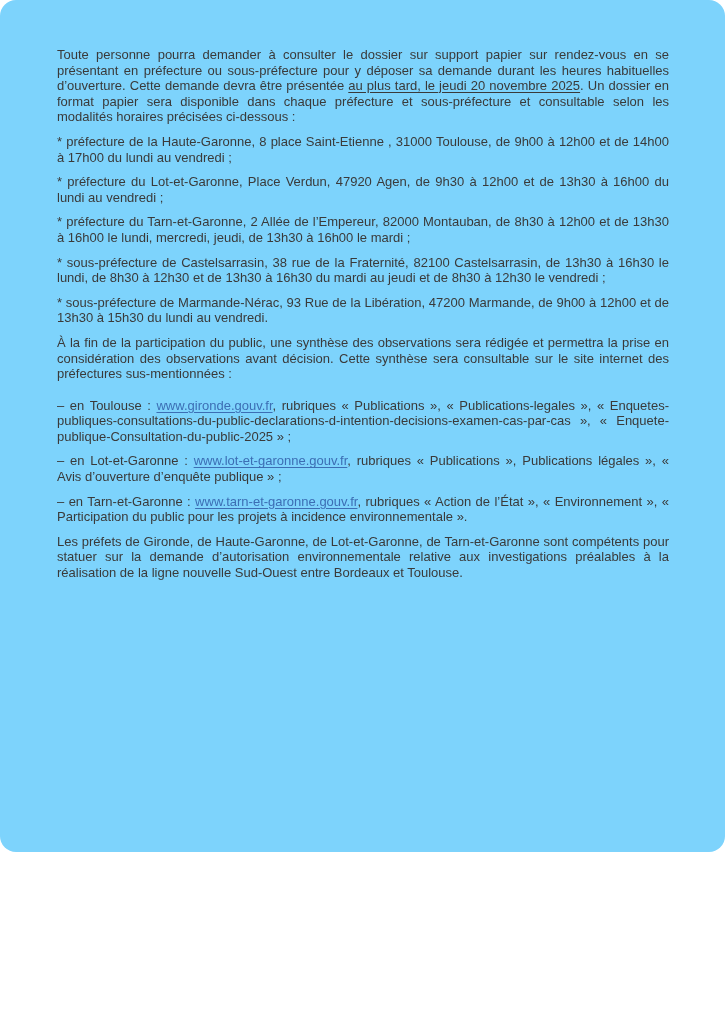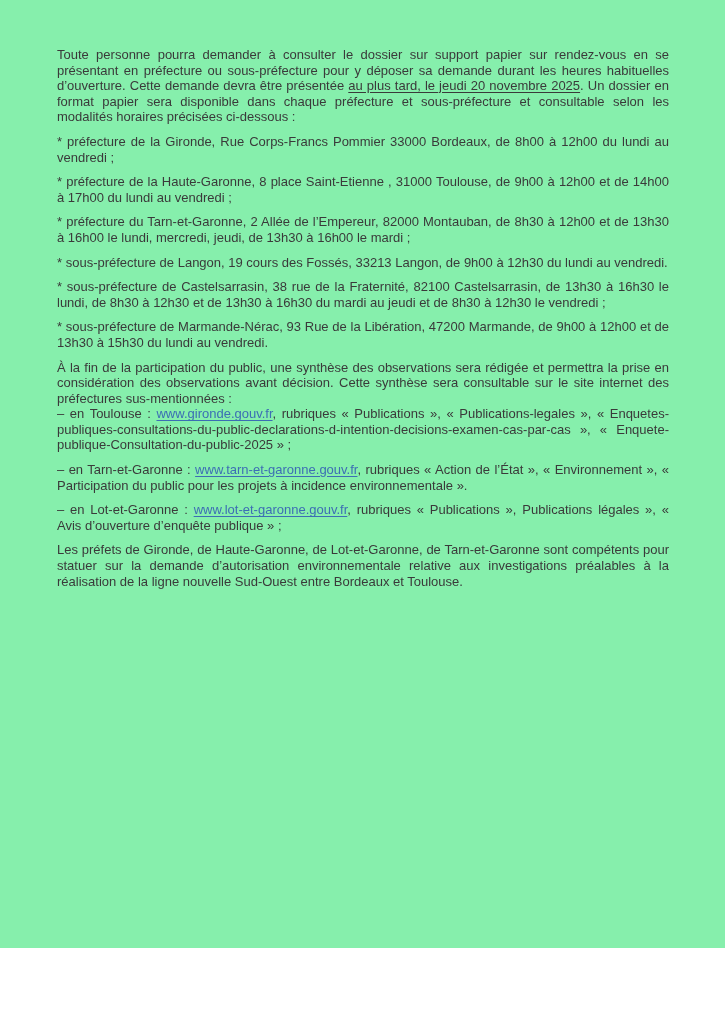--- a/index.html
+++ b/index.html
@@ -3,63 +3,63 @@
 <meta charset="utf-8">
 <style>
   html, body {
     margin: 0;
     padding: 0;
     background: #ffffff;
   }
   .page {
     position: relative;
     width: 725px;
-    height: 948px;
-    background: #86efac;
+    height: 852px;
+    background: #7dd3fc;
     overflow: hidden;
     font-family: "Liberation Sans", "DejaVu Sans", sans-serif;
+    border-radius: 16px;
   }
   .doc-body {
     position: absolute;
     top: 47px;
     left: 57px;
     width: 612px;
     color: #3a3a3a;
     font-size: 13px;
     line-height: 15.6px;
     text-align: justify;
   }
   .para {
     margin: 0 0 9px 0;
   }
   .para.tight {
-    margin-bottom: 0;
+    margin-bottom: 16px;
   }
   .u {
     text-decoration: underline;
     text-underline-offset: 2px;
   }
   .link {
     color: #3c6eb4;
     text-decoration: underline;
     text-underline-offset: 2px;
     cursor: pointer;
   }
 </style>
 </head>
 <body>
 
 <div class="page">
   <div class="doc-body">
       <p class="para"><span>Toute personne pourra demander à consulter le dossier sur support papier sur rendez-vous en se présentant en préfecture ou sous-préfecture pour y déposer sa demande durant les heures habituelles d’ouverture. Cette demande devra être présentée </span><span class="u">au plus tard, le jeudi 20 novembre 2025</span><span>. Un dossier en format papier sera disponible dans chaque préfecture et sous-préfecture et consultable selon les modalités horaires précisées ci-dessous :</span></p>
-      <p class="para"><span>* préfecture de la Gironde, Rue Corps-Francs Pommier 33000 Bordeaux, de 8h00 à 12h00 du lundi au vendredi ;</span></p>
       <p class="para"><span>* préfecture de la Haute-Garonne, 8 place Saint-Etienne , 31000 Toulouse, de 9h00 à 12h00 et de 14h00 à 17h00 du lundi au vendredi ;</span></p>
+      <p class="para"><span>* préfecture du Lot-et-Garonne, Place Verdun, 47920 Agen, de 9h30 à 12h00 et de 13h30 à 16h00 du lundi au vendredi ;</span></p>
       <p class="para"><span>* préfecture du Tarn-et-Garonne, 2 Allée de l’Empereur, 82000 Montauban, de 8h30 à 12h00 et de 13h30 à 16h00 le lundi, mercredi, jeudi, de 13h30 à 16h00 le mardi ;</span></p>
-      <p class="para"><span>* sous-préfecture de Langon, 19 cours des Fossés, 33213 Langon, de 9h00 à 12h30 du lundi au vendredi.</span></p>
       <p class="para"><span>* sous-préfecture de Castelsarrasin, 38 rue de la Fraternité, 82100 Castelsarrasin, de 13h30 à 16h30 le lundi, de 8h30 à 12h30 et de 13h30 à 16h30 du mardi au jeudi et de 8h30 à 12h30 le vendredi ;</span></p>
       <p class="para"><span>* sous-préfecture de Marmande-Nérac, 93 Rue de la Libération, 47200 Marmande, de 9h00 à 12h00 et de 13h30 à 15h30 du lundi au vendredi.</span></p>
       <p class="para tight"><span>À la fin de la participation du public, une synthèse des observations sera rédigée et permettra la prise en considération des observations avant décision. Cette synthèse sera consultable sur le site internet des préfectures sus-mentionnées :</span></p>
       <p class="para"><span>– en Toulouse : </span><a class="link" href="#">www.gironde.gouv.fr</a><span>, rubriques « Publications », « Publications-legales », « Enquetes-publiques-consultations-du-public-declarations-d-intention-decisions-examen-cas-par-cas », « Enquete-publique-Consultation-du-public-2025 » ;</span></p>
+      <p class="para"><span>– en Lot-et-Garonne : </span><a class="link" href="#">www.lot-et-garonne.gouv.fr</a><span>, rubriques « Publications », Publications légales », « Avis d’ouverture d’enquête publique » ;</span></p>
       <p class="para"><span>– en Tarn-et-Garonne : </span><a class="link" href="#">www.tarn-et-garonne.gouv.fr</a><span>, rubriques « Action de l’État », « Environnement », « Participation du public pour les projets à incidence environnementale ».</span></p>
-      <p class="para"><span>– en Lot-et-Garonne : </span><a class="link" href="#">www.lot-et-garonne.gouv.fr</a><span>, rubriques « Publications », Publications légales », « Avis d’ouverture d’enquête publique » ;</span></p>
       <p class="para"><span>Les préfets de Gironde, de Haute-Garonne, de Lot-et-Garonne, de Tarn-et-Garonne sont compétents pour statuer sur la demande d’autorisation environnementale relative aux investigations préalables à la réalisation de la ligne nouvelle Sud-Ouest entre Bordeaux et Toulouse.</span></p>
     </div>
 </div>
 
 </body></html>

